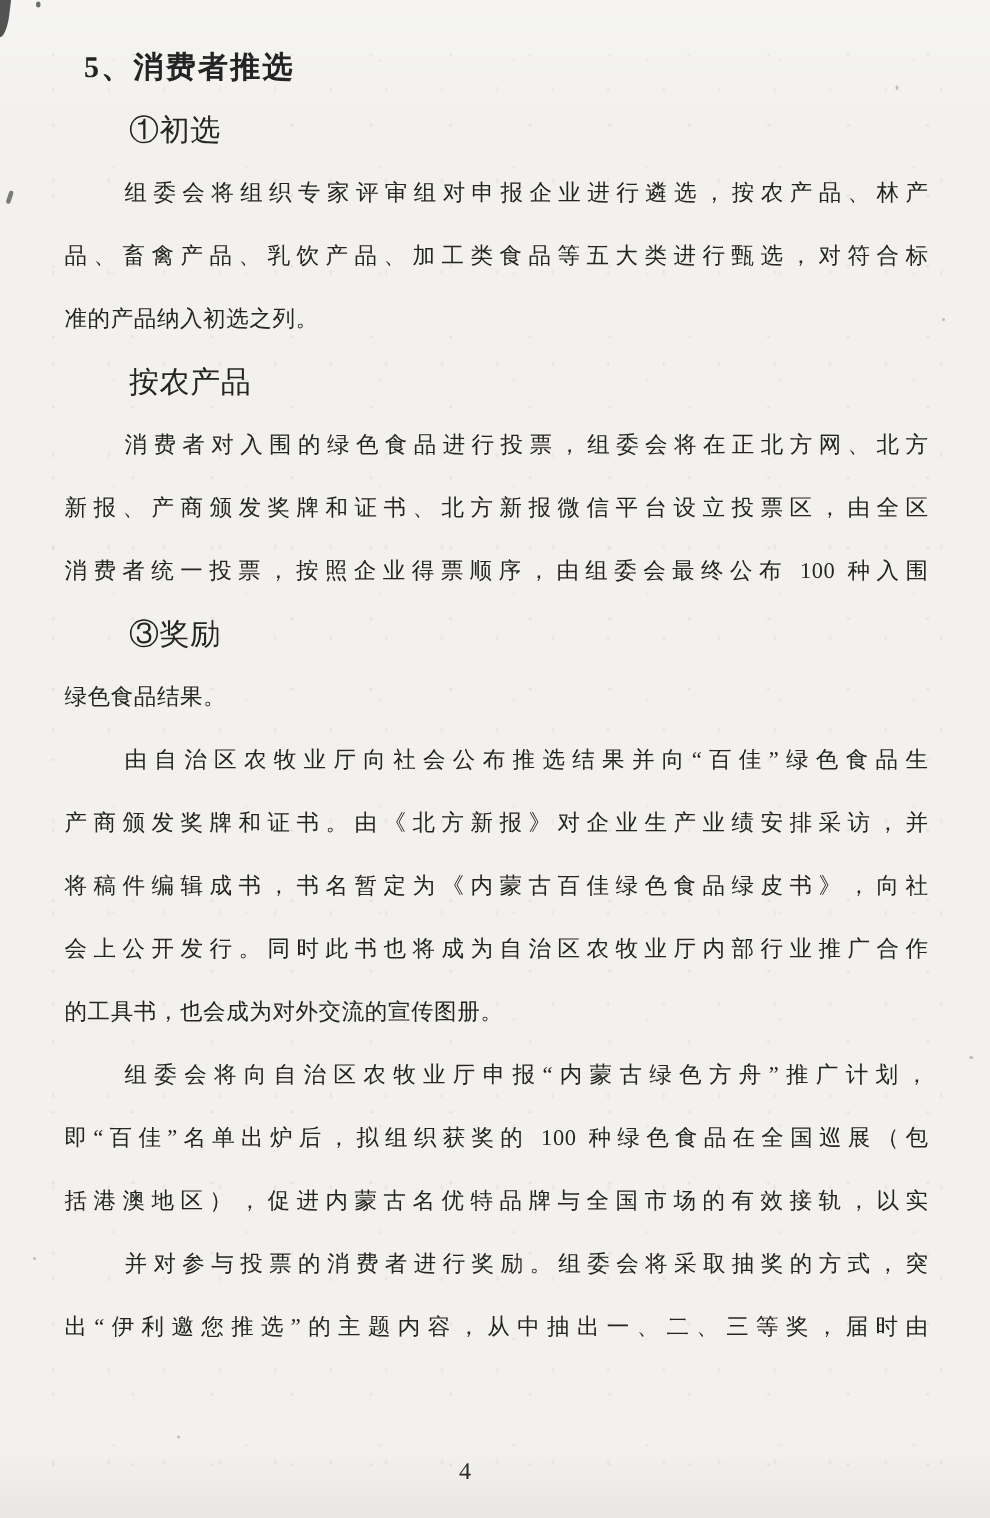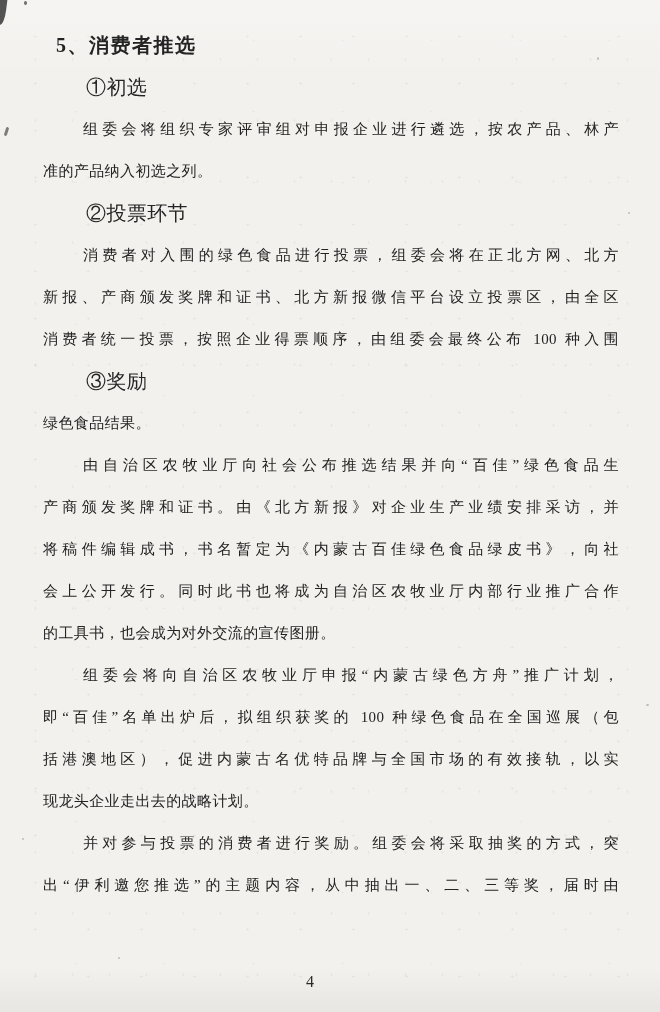--- a/index.html
+++ b/index.html
@@ -116,38 +116,38 @@
   <div class="speck s3"></div>
   <div class="speck s4"></div>
   <div class="speck s5"></div>
 
   <div class="content">
 
     <div class="line heading">5、消费者推选</div>
 
     <div class="line sub">①初选</div>
     <div class="line body ind just">组委会将组织专家评审组对申报企业进行遴选，按农产品、林产</div>
+    <div class="line body just">品、畜禽产品、乳饮产品、加工类食品等五大类进行甄选，对符合标</div>
     <div class="line body">准的产品纳入初选之列。</div>
 
-    <div class="line sub">②投票环节</div>
+    <div class="line sub">按农产品</div>
     <div class="line body ind just">消费者对入围的绿色食品进行投票，组委会将在正北方网、北方</div>
     <div class="line body just">新报、产商颁发奖牌和证书、北方新报微信平台设立投票区，由全区</div>
     <div class="line body just">消费者统一投票，按照企业得票顺序，由组委会最终公布 100 种入围</div>
     <div class="line sub">③奖励</div>
 
     <div class="line body">绿色食品结果。</div>
     <div class="line body ind just">由自治区农牧业厅向社会公布推选结果并向“百佳”绿色食品生</div>
     <div class="line body just">产商颁发奖牌和证书。由《北方新报》对企业生产业绩安排采访，并</div>
     <div class="line body just">将稿件编辑成书，书名暂定为《内蒙古百佳绿色食品绿皮书》，向社</div>
     <div class="line body just">会上公开发行。同时此书也将成为自治区农牧业厅内部行业推广合作</div>
     <div class="line body">的工具书，也会成为对外交流的宣传图册。</div>
     <div class="line body ind just">组委会将向自治区农牧业厅申报“内蒙古绿色方舟”推广计划，</div>
     <div class="line body just">即“百佳”名单出炉后，拟组织获奖的 100 种绿色食品在全国巡展（包</div>
     <div class="line body just">括港澳地区），促进内蒙古名优特品牌与全国市场的有效接轨，以实</div>
-    <div class="line body">现龙头企业走出去的战略计划。</div>
     <div class="line body ind just">并对参与投票的消费者进行奖励。组委会将采取抽奖的方式，突</div>
     <div class="line body just">出“伊利邀您推选”的主题内容，从中抽出一、二、三等奖，届时由</div>
 
   </div>
 
   <div class="page-number">4</div>
 
 </div>
 
 </body></html>

